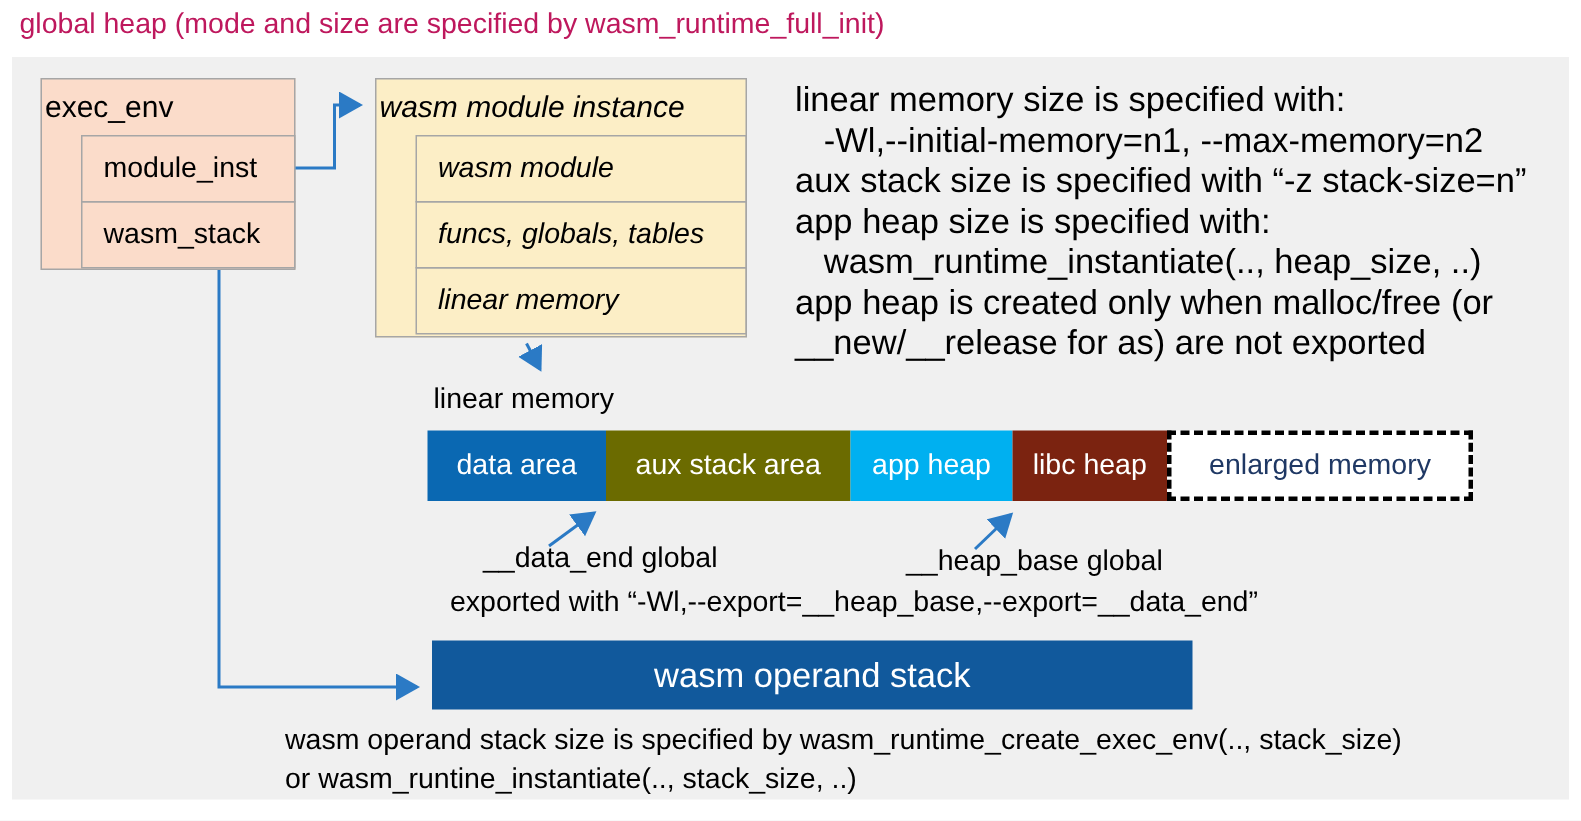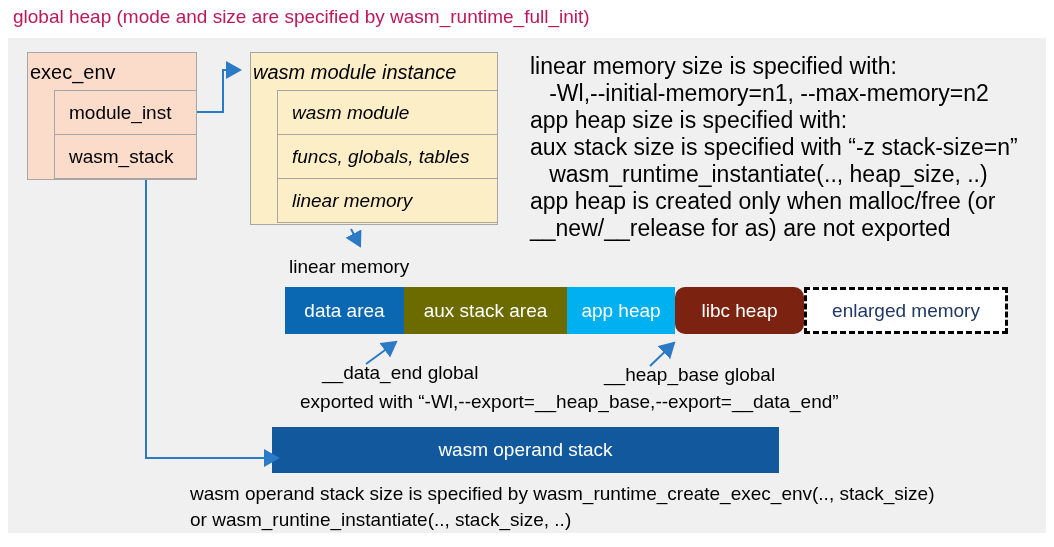--- a/index.html
+++ b/index.html
@@ -51,35 +51,35 @@
     position:absolute; left:285px; top:287px; height:47px;
     display:flex;
   }
   .seg {
     height:47px; display:flex; align-items:center; justify-content:center;
     font-size:19px; color:#fff; white-space:nowrap;
   }
   .seg-data     { width:119px; background:var(--data-area); }
   .seg-aux      { width:163px; background:var(--aux-stack); }
   .seg-appheap  { width:108px; background:var(--app-heap); }
-  .seg-libc     { width:129px; background:var(--libc-heap);border-radius:10px; }
+  .seg-libc     { width:103px; background:var(--libc-heap); }
   .seg-enlarged {
     width:204px; background:#ffffff; color:var(--enlarged-text);
     border:3px dashed #000;
   }
   .ann { position:absolute; font-size:19px; }
   .ann-data-end  { left:322px; top:362px; }
   .ann-heap-base { left:604px; top:364px; }
   .ann-exported  { left:300px; top:391px; }
 
   .operand-bar {
-    position:absolute; left:272px; top:427px; width:507px; height:46px;
+    position:absolute; left:288px; top:427px; width:507px; height:46px;
     background:var(--operand-stack);
     display:flex; align-items:center; justify-content:center;
-    color:#fff; font-size:19px;
+    color:#fff; font-size:23px;
   }
   .bottom-note {
     position:absolute; left:190px; top:481px;
     font-size:19px; line-height:26px;
   }
   svg.connectors { position:absolute; inset:0; pointer-events:none; }
   .arrow { stroke:var(--arrow-blue); stroke-width:2; fill:none; }
   .ah    { fill:var(--arrow-blue); }
 </style>
 </head>
@@ -104,22 +104,22 @@
     <div class="box-rows">
       <div class="box-row">wasm module</div>
       <div class="box-row">funcs, globals, tables</div>
       <div class="box-row">linear memory</div>
     </div>
   </div>
 
   <div class="info">
     <div class="info-line">linear memory size is specified with:</div>
     <div class="info-line">   -Wl,--initial-memory=n1, --max-memory=n2</div>
+    <div class="info-line">aux stack size is specified with “-z stack-size=n”</div>
     <div class="info-line">app heap size is specified with:</div>
-    <div class="info-line">aux stack size is specified with “-z stack-size=n”</div>
     <div class="info-line">   wasm_runtime_instantiate(.., heap_size, ..)</div>
     <div class="info-line">app heap is created only when malloc/free (or</div>
     <div class="info-line">__new/__release for as) are not exported</div>
   </div>
 
   <div class="lm-label">linear memory</div>
   <div class="membar">
     <div class="seg seg-data">data area</div>
     <div class="seg seg-aux">aux stack area</div>
     <div class="seg seg-appheap">app heap</div>

